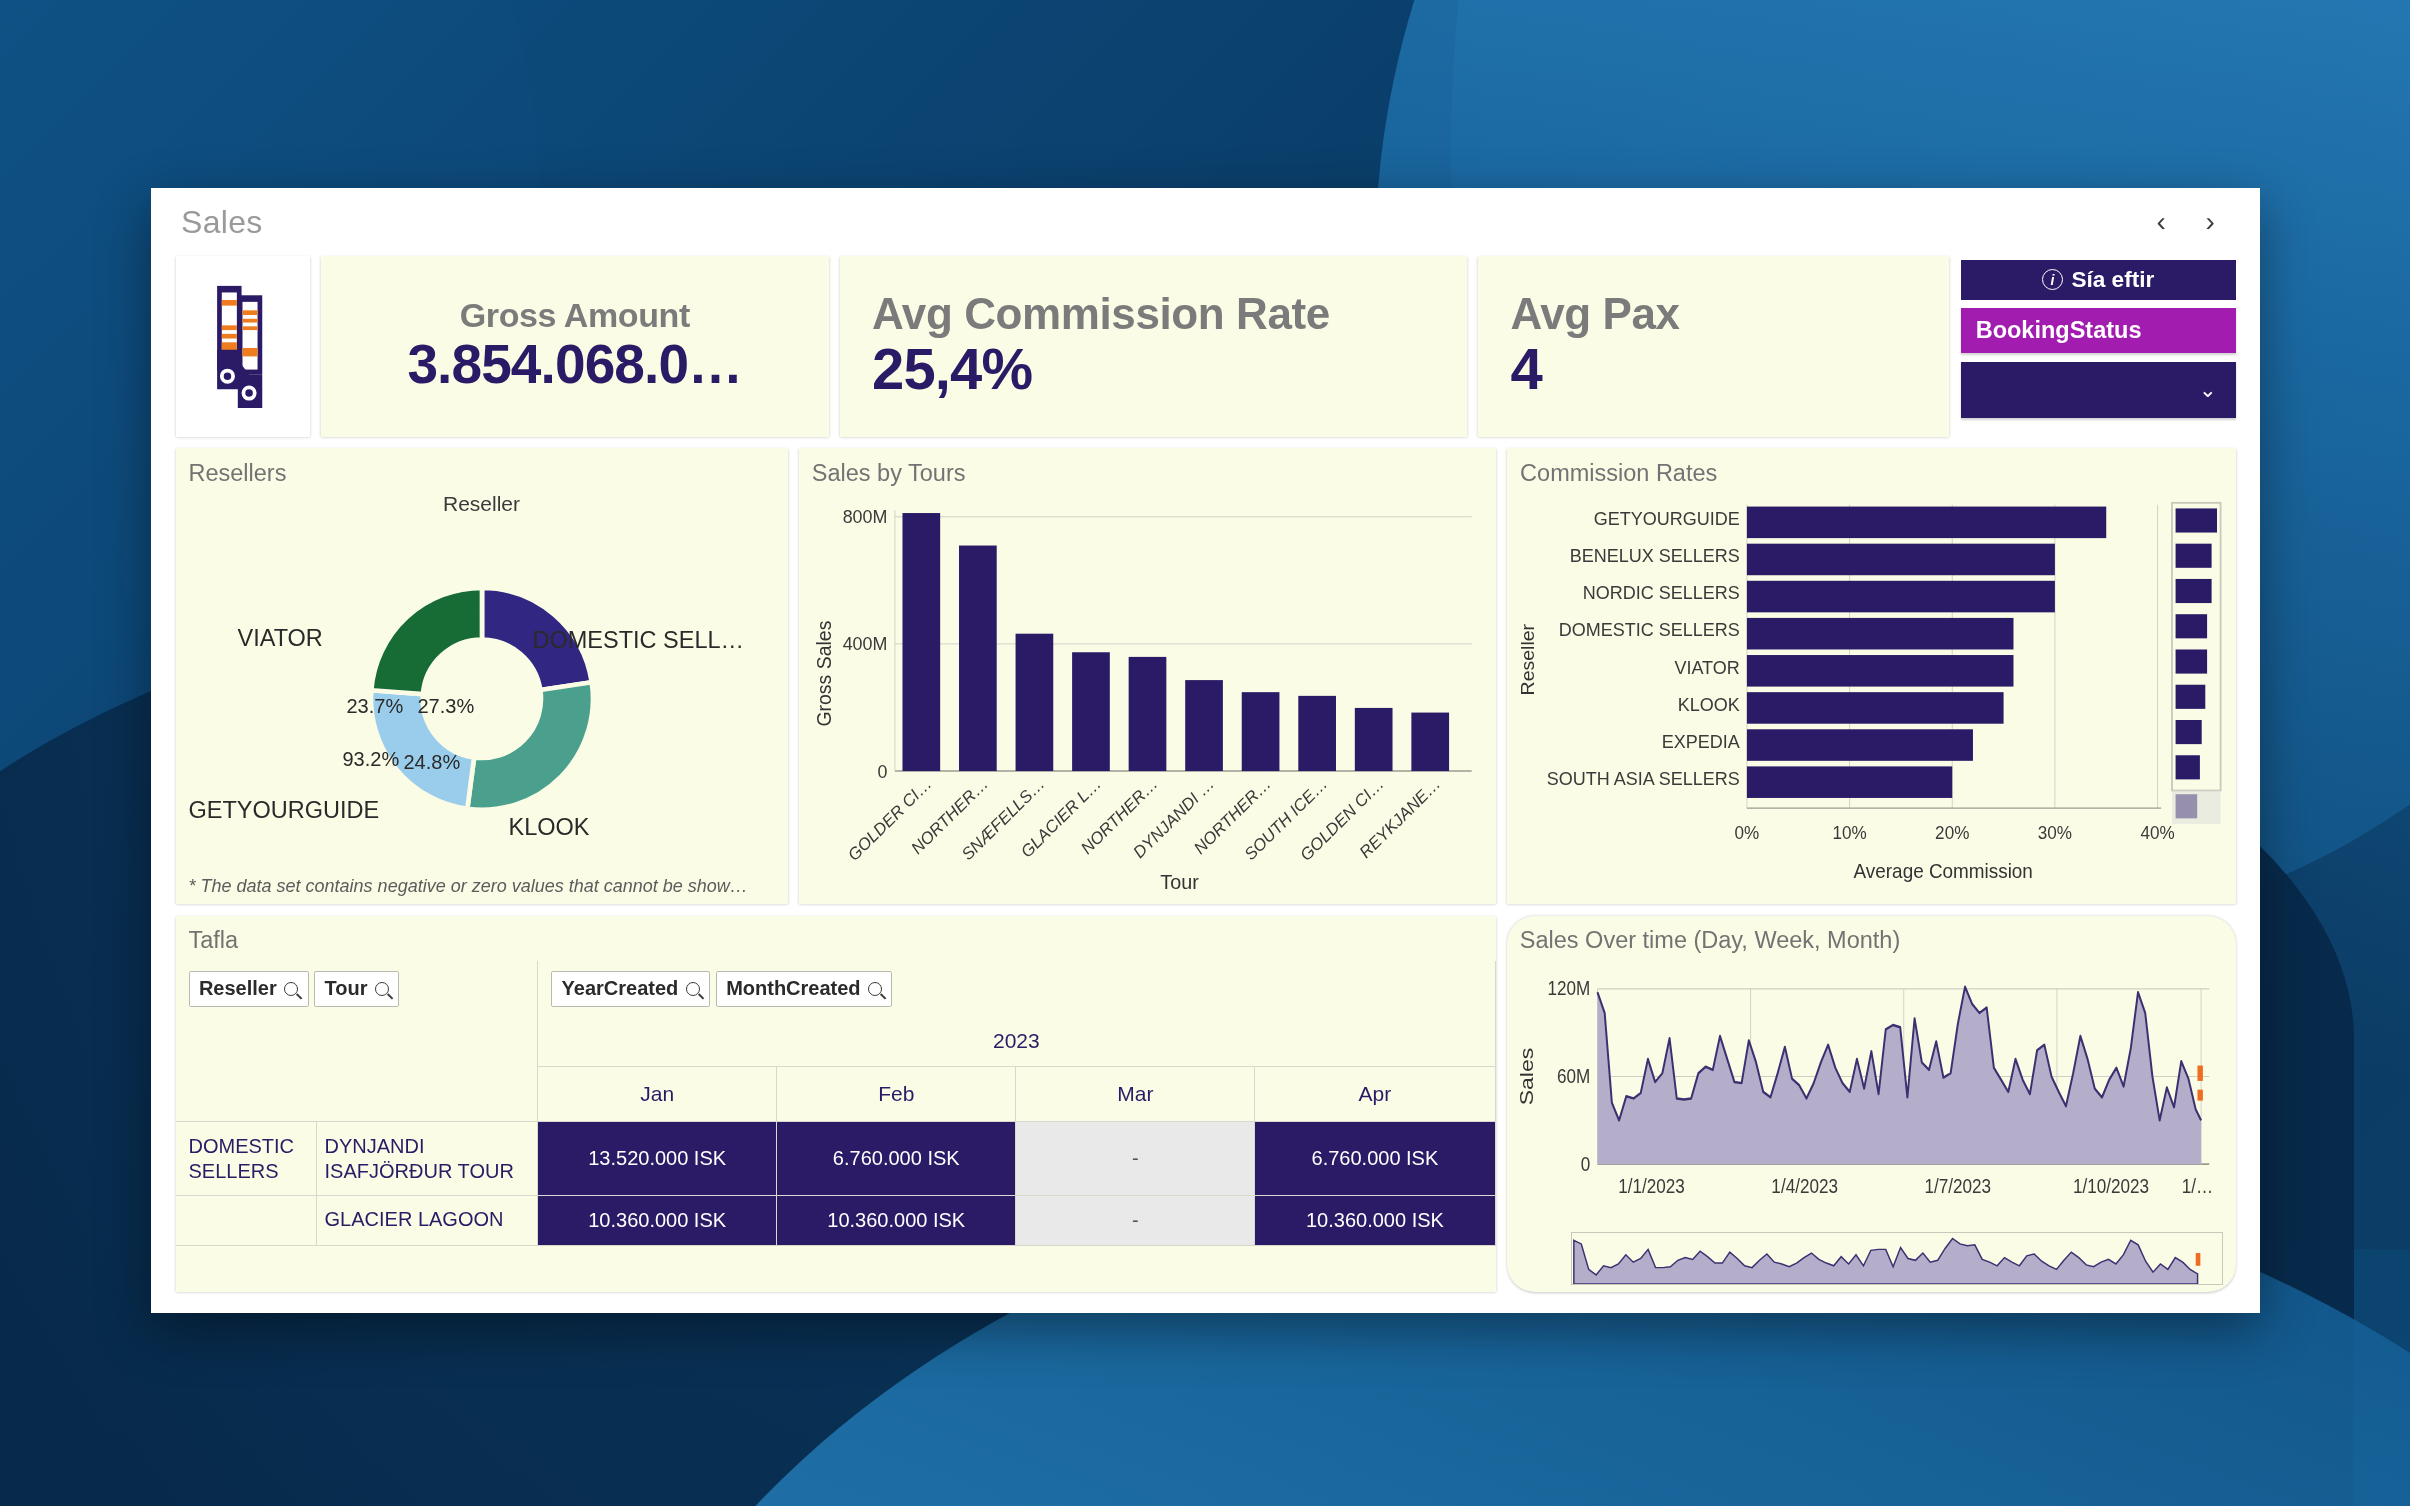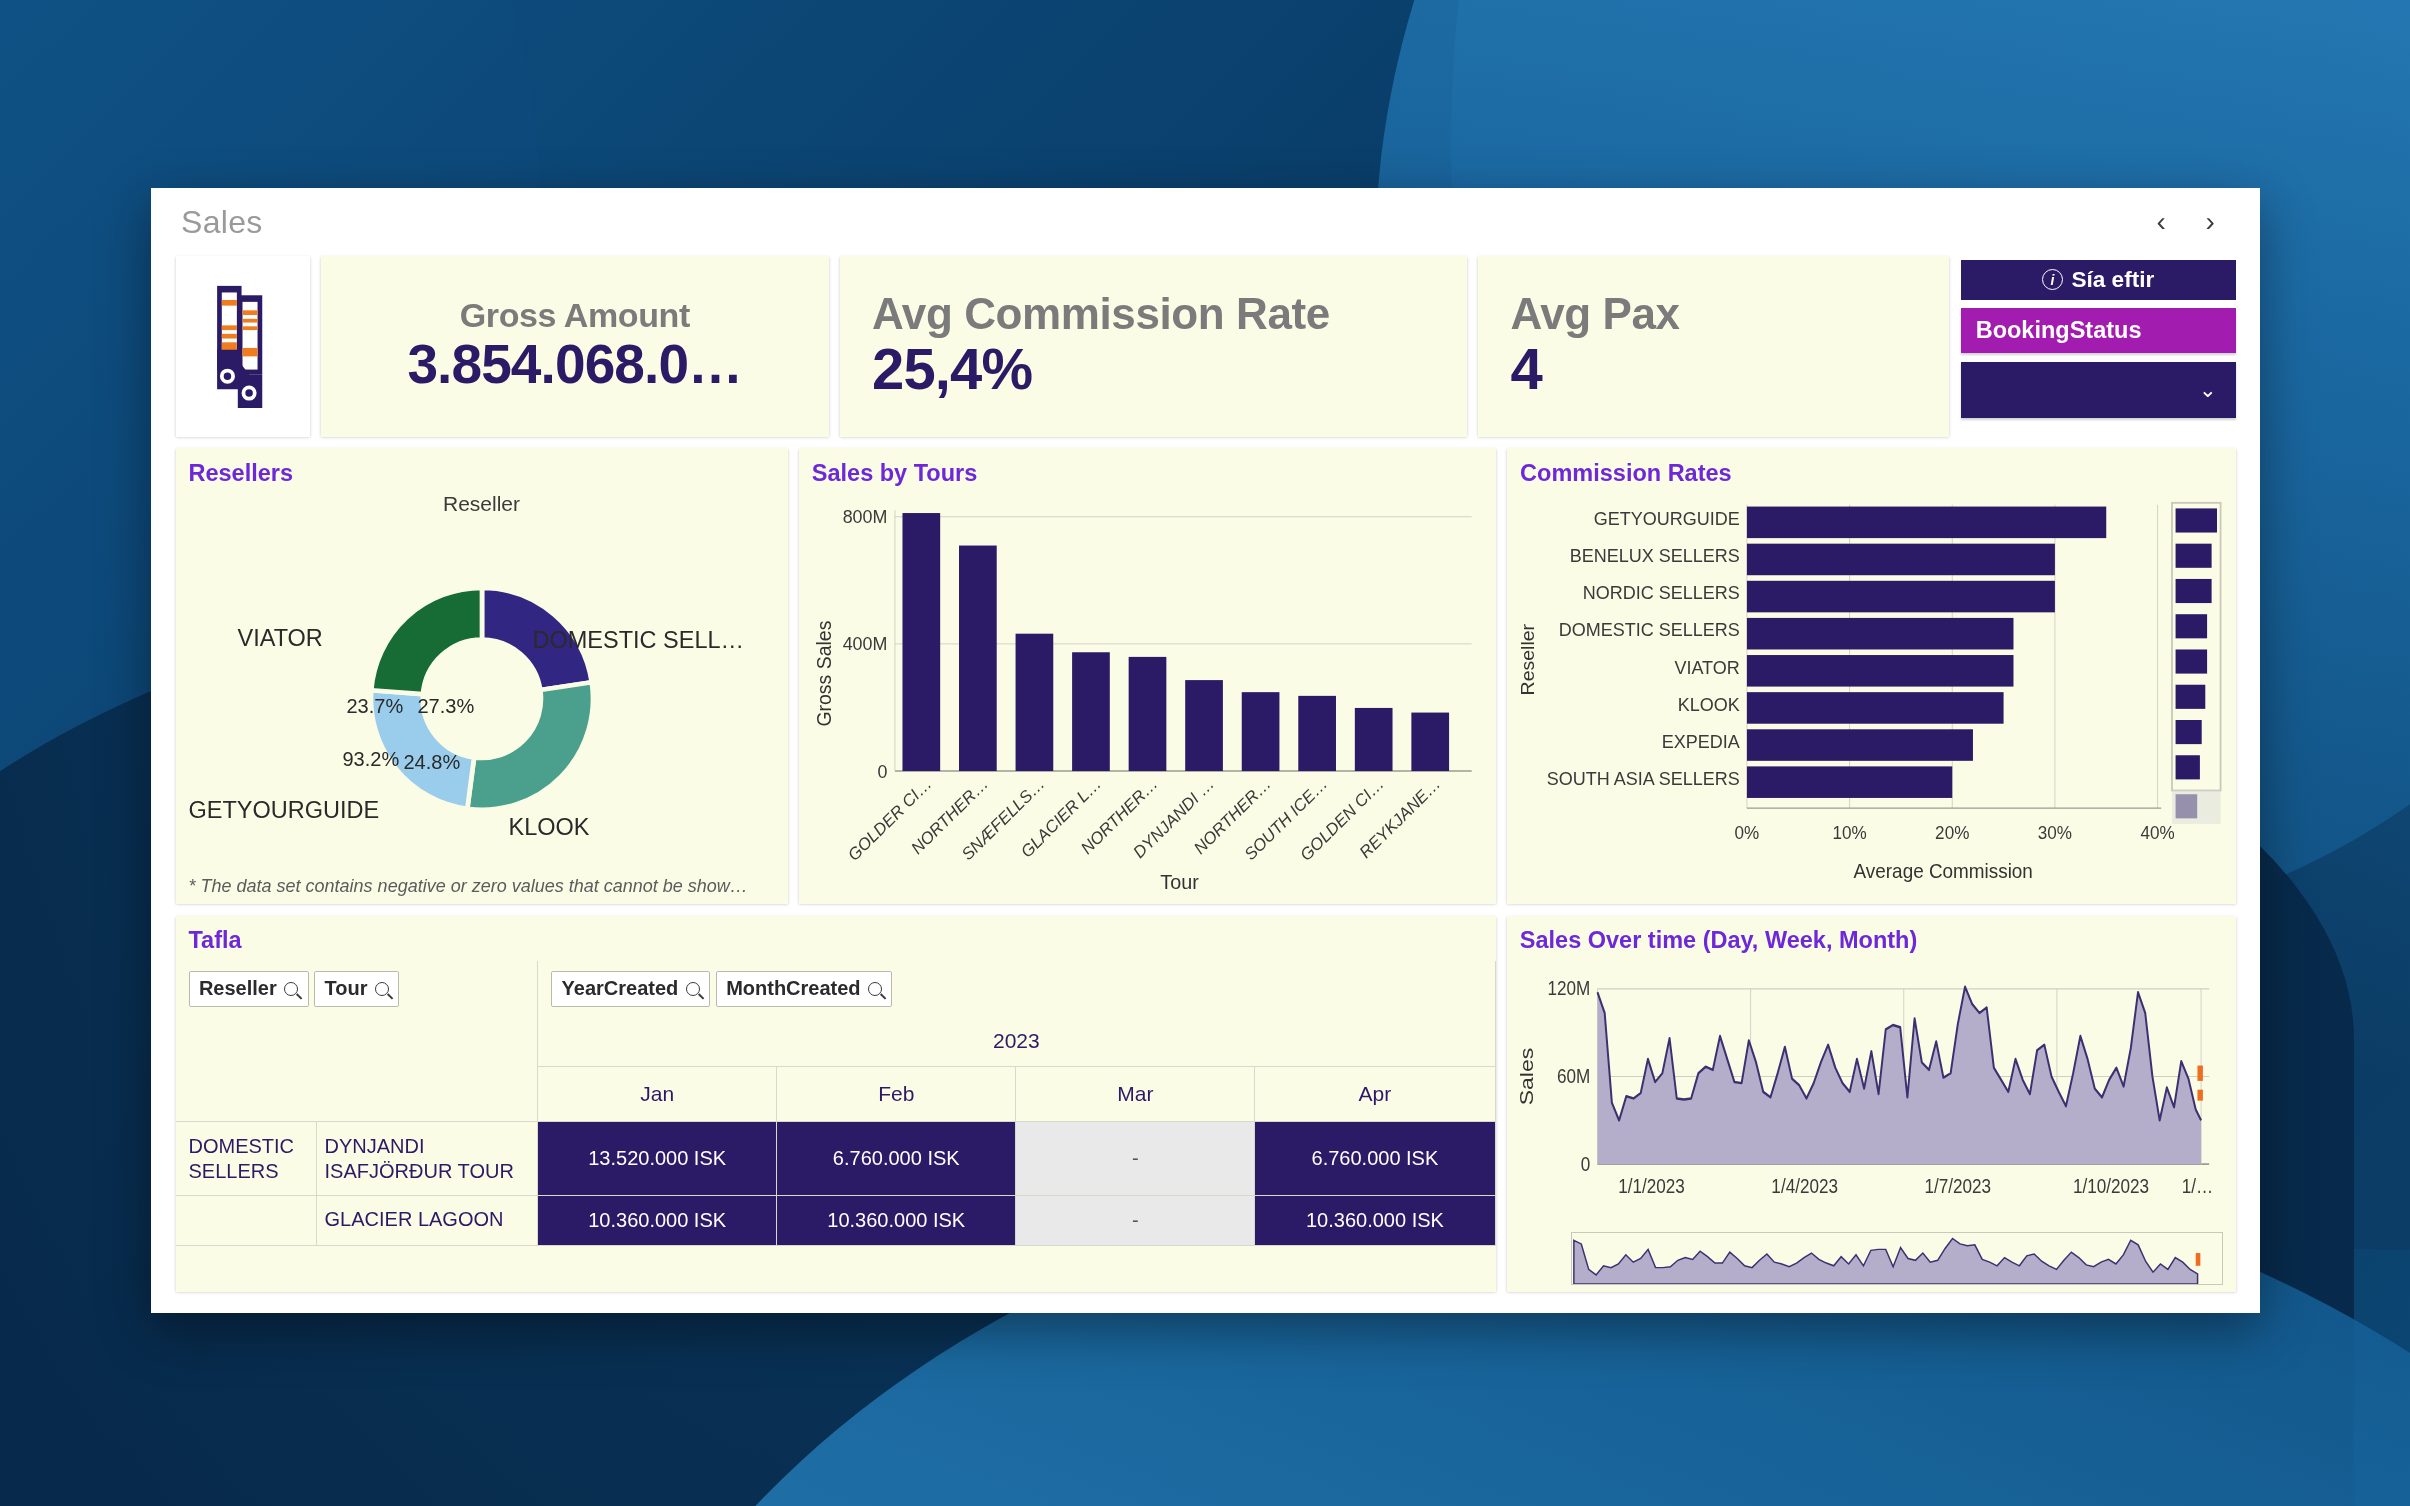--- a/index.html
+++ b/index.html
@@ -80,21 +80,21 @@
       padding: 0 15px; font-size: 23.5px; font-weight: bold; box-shadow: 0 1.9px 1.9px rgba(0,0,0,.18); }
   .filter-dd { background: #2b1b66; height: 56px; display: flex; align-items: center;
       justify-content: flex-end; padding: 0 19px; color: #fff;
       box-shadow: 0 1.9px 1.9px rgba(0,0,0,.18); }
   .chev { font-size: 21px; line-height: 1; }
 
   
   .row-charts { display: flex; gap: 11.3px; flex: 0 0 456px; height: 456px; }
   .panel { background: #fbfce6; box-shadow: 0 0.9px 2.8px rgba(0,0,0,.22);
       display: flex; flex-direction: column; padding: 11.3px 13px 7.5px 13px; position: relative; }
-  .panel-title { font-size: 23.5px; font-weight: bold; color: #6d28d9; margin-bottom: 1.9px; }
+  .panel-title { font-size: 23.5px; font-weight: normal; color: #737373; margin-bottom: 1.9px; }
   .p-resellers { width: 612px; }
   .p-tours { width: 697px; }
   .p-comm { flex: 1; }
 
   
   .donut-wrap { flex: 1; position: relative; }
   .donut-sub { text-align: center; font-size: 21px; color: #3a3a3a; margin-top: 3.8px; }
   .donut-svg { position: absolute; left: 50%; top: 32px; transform: translateX(-50%); }
   .lbl { position: absolute; font-size: 23.5px; color: #2a2a2a; white-space: nowrap; }
   .pct { position: absolute; font-size: 20px; color: #2a2a2a; }
@@ -105,21 +105,21 @@
   .axis-t { font-size: 19px; fill: #3a3a3a; font-family: "Liberation Sans", sans-serif; }
   .axis-title { font-size: 21px; fill: #333; font-family: "Liberation Sans", sans-serif; }
   .tour-lbl { font-size: 18px; fill: #3a3a3a; font-family: "Liberation Sans", sans-serif;
       font-style: italic; }
   .cat-lbl { font-size: 20px; fill: #3a3a3a; font-family: "Liberation Sans", sans-serif; }
 
   
   .row-bottom { display: flex; gap: 11.3px; flex: 1; min-height: 0; }
   .p-table { width: 1320px; padding: 11.3px 0 0 0; }
   .p-table .panel-title { padding-left: 13px; }
-  .p-time { flex: 1; }
+  .p-time { flex: 1; border-radius: 28px; }
 
   table.pivot { width: 100%; border-collapse: collapse; table-layout: fixed; margin-top: 5.6px; }
   table.pivot td, table.pivot th { border-right: 0.9px solid #d8d8cc; border-bottom: 0.9px solid #d8d8cc;
       font-weight: normal; }
   .srch-cell { padding: 9.4px 9.4px 9.4px 13px; vertical-align: top; }
   .srch-row { display: flex; gap: 5.6px; }
   .srch-btn { background: #fff; border: 0.9px solid #b9b9ad; padding: 5.6px 9.4px; display: flex;
       align-items: center; gap: 7.5px; font-size: 20px; color: #2b2b2b; font-weight: bold;
       border-radius: 1.9px; cursor: pointer; }
   .mag { width: 14px; height: 14px; border: 1.9px solid #3a3a3a; border-radius: 50%;

